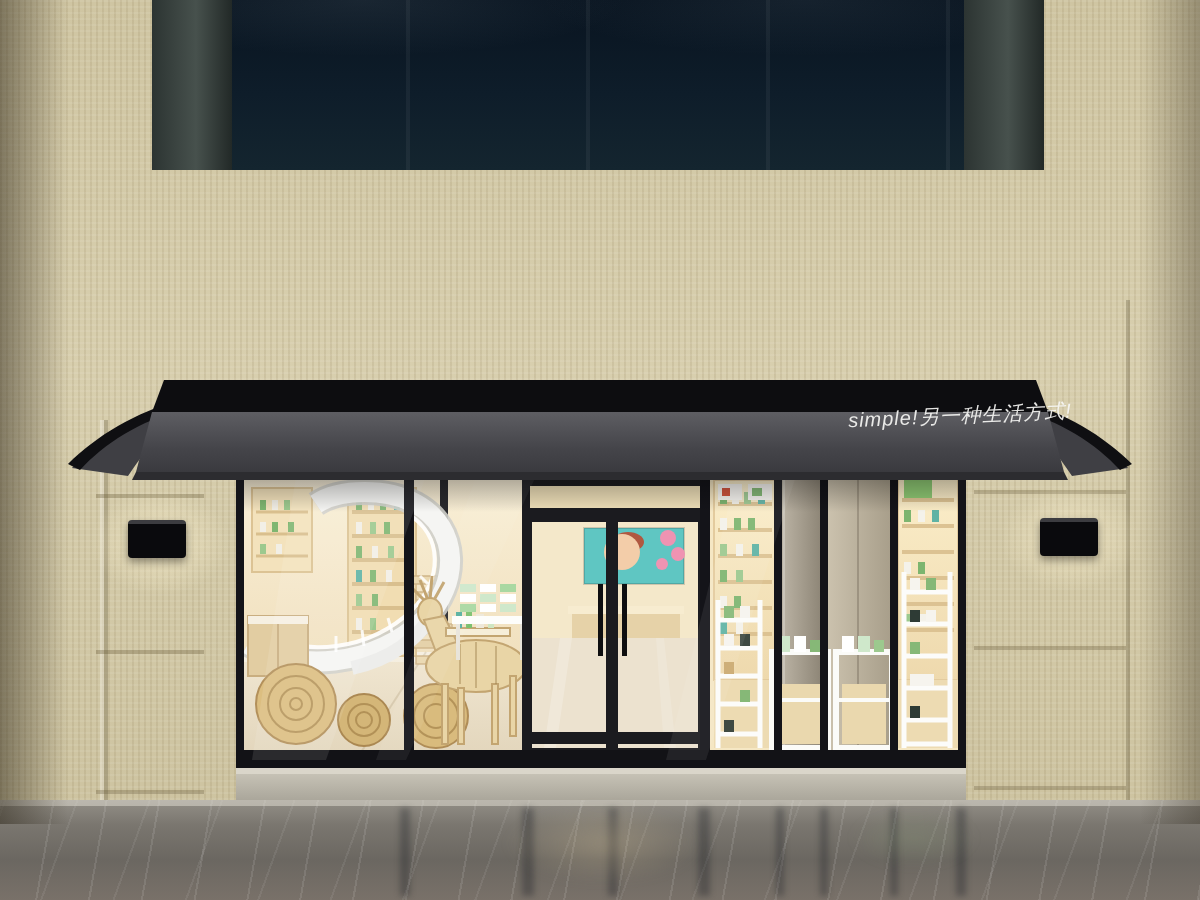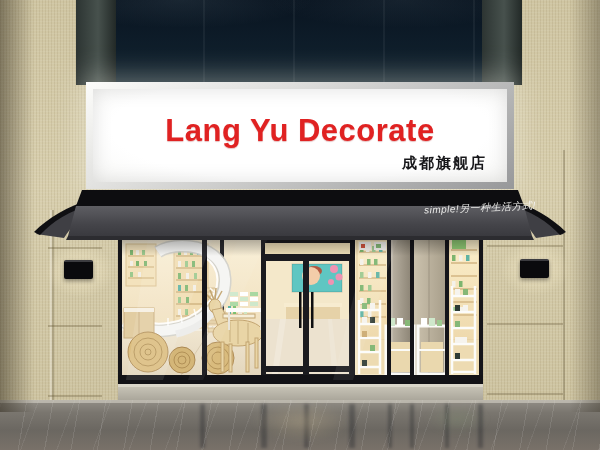--- a/index.html
+++ b/index.html
@@ -405,26 +405,20 @@
       <polygon points="250,8 280,8 235,150 215,150" fill="rgba(255,255,255,.07)"></polygon>
       <rect x="4" y="8" width="357" height="18" fill="url(#gShade)"></rect>
     </g>
 
     <g>
       <rect x="0" y="154" width="365" height="21" fill="url(#gStep)"></rect>
       <rect x="0" y="154" width="365" height="3" fill="#dad6ca"></rect>
     </g>
   </svg>
 
-  <div class="signboard">
-    <div class="sign-panel">
-      <div class="brand-text">Lang Yu Decorate</div>
-      <div class="branch-text">成都旗舰店</div>
-    </div>
-  </div>
 
   <svg class="awning-svg" viewBox="0 0 560 60">
     <defs>
       <linearGradient id="awgrad" x1="0" y1="0" x2="0" y2="1">
         <stop offset="0" stop-color="#5e5e63"></stop>
           <stop offset=".6" stop-color="#45454a"></stop>
           <stop offset="1" stop-color="#3a3a3f"></stop>
       </linearGradient>
     </defs>
     <g>

